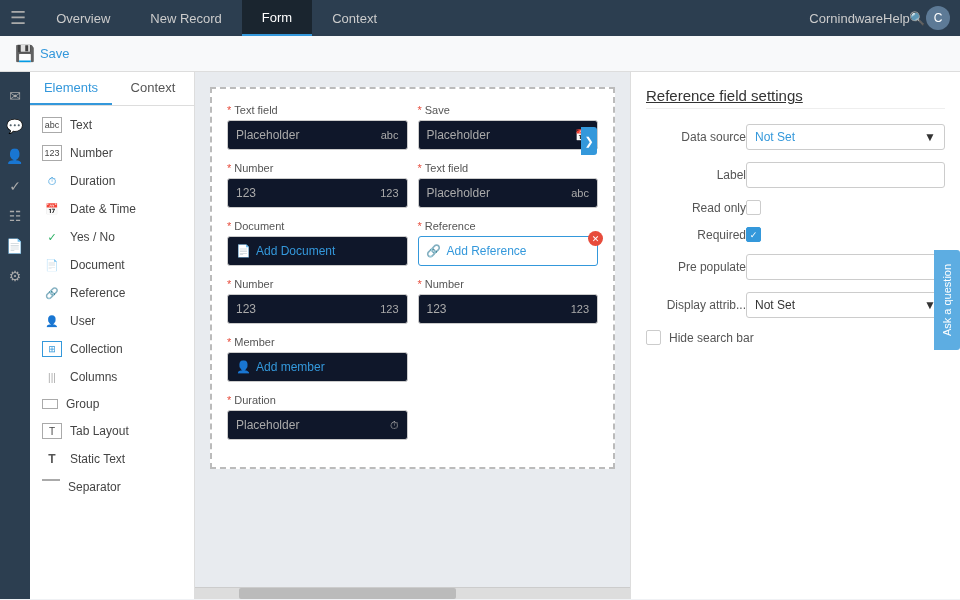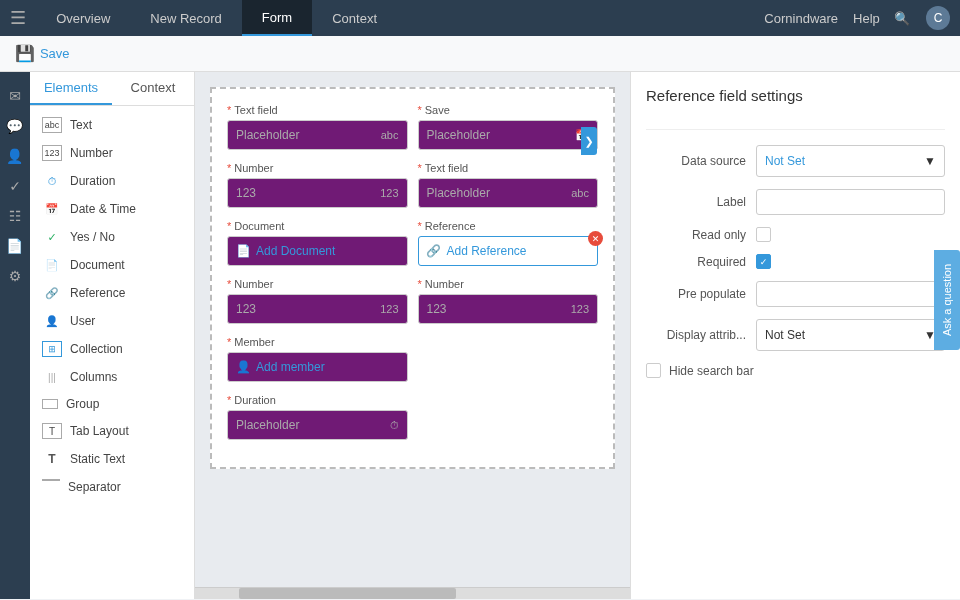--- a/index.html
+++ b/index.html
@@ -4,21 +4,21 @@
   <style>
     * { box-sizing: border-box; margin: 0; padding: 0; }
     body { font-family: 'Segoe UI', Arial, sans-serif; font-size: 13px; background: #f0f2f5; color: #333; overflow: hidden; width: 960px; height: 600px; }
 
     
     .top-nav { display: flex; align-items: center; background: #2c3e50; height: 36px; padding: 0 10px; }
     .top-nav .menu-icon { color: #aaa; font-size: 18px; margin-right: 10px; cursor: pointer; }
     .top-nav .nav-tab { color: #ccc; padding: 0 20px; height: 36px; display: flex; align-items: center; cursor: pointer; font-size: 13px; }
     .top-nav .nav-tab.active { background: #1a252f; color: #fff; border-bottom: 2px solid #3498db; }
     .top-nav .spacer { flex: 1; }
-    .top-nav .nav-right { display: flex; align-items: center; gap: 15px; color: #ccc; font-size: 13px; }
+    .top-nav .nav-right { display: flex; align-items: center; color: #ccc; font-size: 13px; }
 
     
     .save-bar { background: #f8f9fa; border-bottom: 1px solid #ddd; padding: 8px 15px; display: flex; align-items: center; gap: 8px; }
     .save-btn { display: flex; align-items: center; gap: 5px; background: none; border: none; color: #3498db; cursor: pointer; font-size: 13px; font-weight: 500; }
 
     
     .main-layout { display: flex; height: calc(600px - 36px - 37px); }
 
     
     .sidebar-icons { width: 30px; background: #2c3e50; display: flex; flex-direction: column; align-items: center; padding-top: 10px; gap: 2px; }
@@ -32,38 +32,38 @@
     .elements-list { overflow-y: auto; flex: 1; padding: 5px 0; }
     .element-item { display: flex; align-items: center; gap: 8px; padding: 6px 12px; cursor: pointer; font-size: 12px; color: #444; }
     .element-item .el-icon { width: 20px; height: 16px; display: flex; align-items: center; justify-content: center; font-size: 11px; }
 
     
     .form-canvas { flex: 1; background: #e8ebef; padding: 15px; overflow: auto; position: relative; }
     .form-area { background: #fff; border: 2px dashed #bbb; min-height: 380px; margin: 0 auto; max-width: 410px; padding: 15px; }
     .form-field { margin-bottom: 12px; }
     .field-label { font-size: 11px; color: #555; margin-bottom: 4px; display: flex; align-items: center; gap: 3px; }
     .field-label .required { color: #e74c3c; }
-    .field-input { width: 100%; border: 1px solid #ccc; border-radius: 3px; padding: 5px 8px; font-size: 12px; color: #555; display: flex; align-items: center; justify-content: space-between; background: #701a75; height: 30px; }
+    .field-input { width: 100%; border: 1px solid #ccc; border-radius: 3px; padding: 5px 8px; font-size: 12px; color: #555; display: flex; align-items: center; justify-content: space-between; background: #0f172a; height: 30px; }
     .field-input.reference { border-color: #3498db; background: #fff; }
     .field-input .input-icon { color: #aaa; font-size: 11px; }
     .field-input.placeholder-text { color: #aaa; }
     .add-link { color: #3498db; font-size: 12px; display: flex; align-items: center; gap: 5px; cursor: pointer; }
     .close-btn { background: #e74c3c; color: #fff; border: none; border-radius: 50%; width: 16px; height: 16px; display: flex; align-items: center; justify-content: center; font-size: 10px; cursor: pointer; position: absolute; right: -8px; top: -8px; }
 
     
     .collapse-arrow { position: absolute; left: 598px; top: 90px; background: #3498db; color: #fff; width: 18px; height: 30px; display: flex; align-items: center; justify-content: center; cursor: pointer; border-radius: 0 3px 3px 0; font-size: 12px; z-index: 10; }
 
     
     .settings-panel { width: 330px; background: #fff; border-left: 1px solid #ddd; padding: 15px; overflow-y: auto; }
-    .settings-title { font-size: 15px; font-weight: 500; color: #333; margin-bottom: 15px; padding-bottom: 25px; border-bottom: 1px solid #eee; }
-    .settings-row { display: flex; align-items: center; margin-bottom: 12px; gap: 10px; }
+    .settings-title { font-size: 15px; font-weight: 500; color: #333; margin-bottom: 15px; padding-bottom: 4px; border-bottom: 1px solid #eee; text-decoration: underline; }
+    .settings-row { display: flex; align-items: center; margin-bottom: 12px; gap: 0; }
     .settings-label { width: 100px; font-size: 12px; color: #555; text-align: right; flex-shrink: 0; }
     .settings-value { flex: 1; }
     .settings-input { width: 100%; border: 1px solid #ccc; border-radius: 3px; padding: 4px 8px; font-size: 12px; height: 26px; }
-    .settings-dropdown { width: 100%; border: 1px solid #ccc; border-radius: 3px; padding: 4px 8px; font-size: 12px; height: 32px; background: #fff; display: flex; align-items: center; justify-content: space-between; cursor: pointer; }
+    .settings-dropdown { width: 100%; border: 1px solid #ccc; border-radius: 3px; padding: 4px 8px; font-size: 12px; height: 26px; background: #fff; display: flex; align-items: center; justify-content: space-between; cursor: pointer; }
     .settings-dropdown .dropdown-text { color: #3498db; }
     .checkbox-input { width: 14px; height: 14px; border: 1px solid #ccc; border-radius: 2px; background: #fff; display: flex; align-items: center; justify-content: center; }
     .checkbox-input.checked { background: #3498db; border-color: #3498db; color: #fff; font-size: 9px; }
     .hide-search-row { display: flex; align-items: center; gap: 8px; margin-top: 3px; }
     .hide-search-label { font-size: 12px; color: #555; }
 
     
     .scrollbar-area { height: 12px; background: #ddd; border-top: 1px solid #ccc; position: relative; margin: 0; }
     .scrollbar-thumb { position: absolute; left: 10%; width: 50%; height: 100%; background: #bbb; border-radius: 2px; }
 

